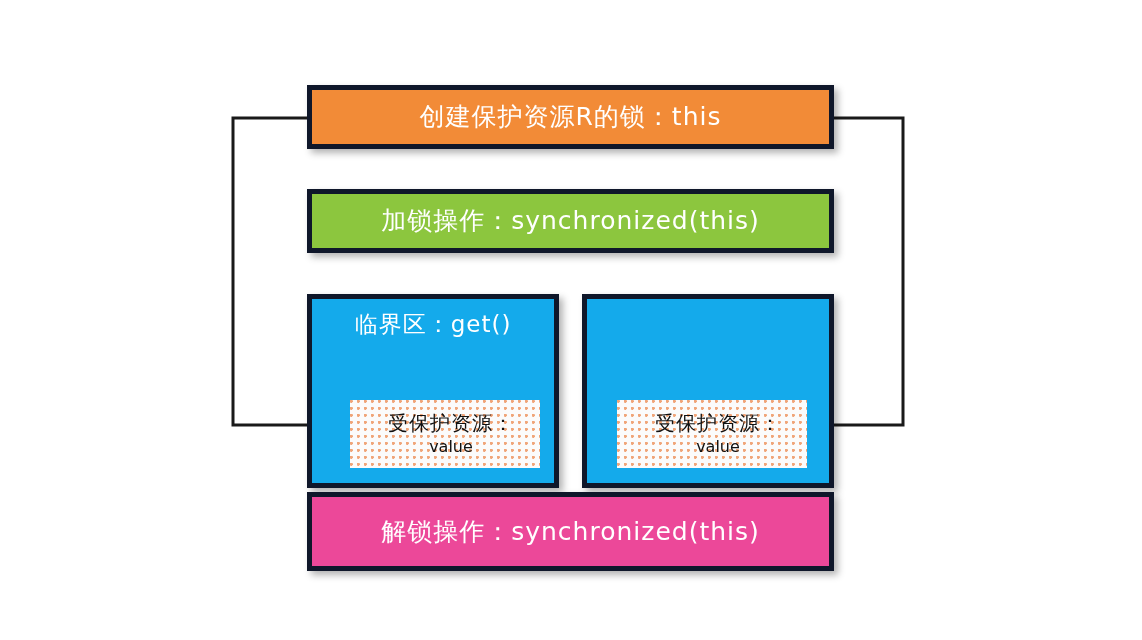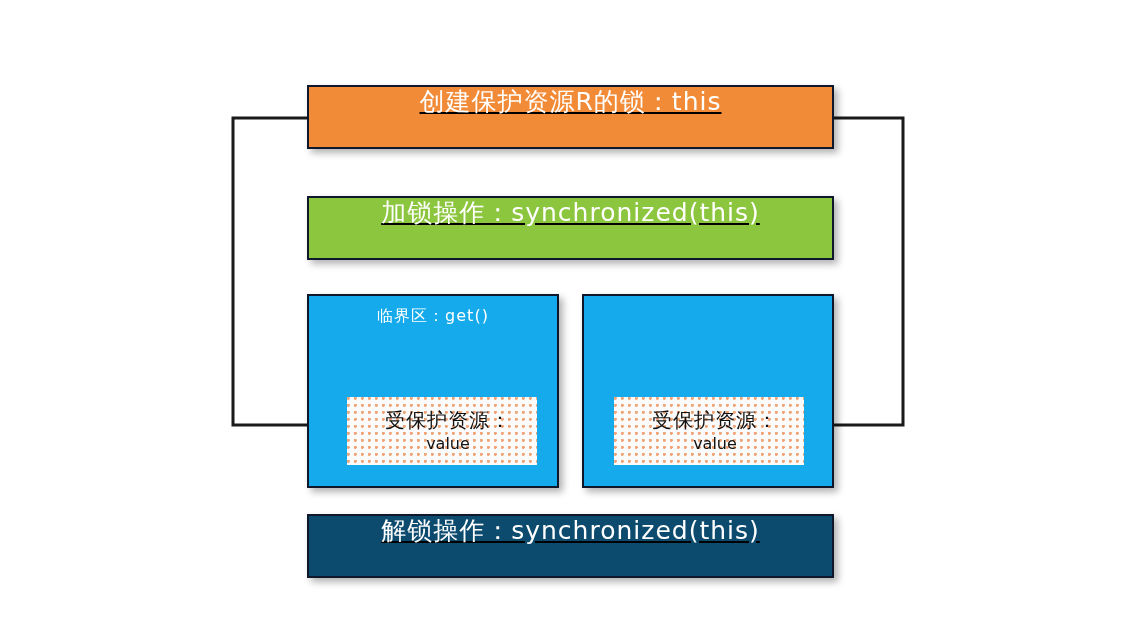--- a/index.html
+++ b/index.html
@@ -17,27 +17,26 @@
     position: relative;
     width: 1142px;
     height: 640px;
     background: #ffffff;
   }
 
   
   .node {
     position: absolute;
     box-sizing: border-box;
-    border: 2px solid #0f172a;
+    border: 5px solid #0f172a;
     box-shadow: 4px 4px 7px rgba(0,0,0,0.30);
     display: flex;
-    align-items: flex-start;
+    align-items: center;
     justify-content: center;
     text-align: center;
-    text-decoration: underline;
   }
   .node .label {
     color: #ffffff;
     font-size: 25px;
     font-weight: 500;
     letter-spacing: 1px;
     line-height: 1.2;
     white-space: nowrap;
   }
 
@@ -46,31 +45,31 @@
     left: 307px;
     top: 85px;
     width: 527px;
     height: 64px;
     background: #f28b37;
   }
 
   
   #lock-acquire {
     left: 307px;
-    top: 196px;
+    top: 189px;
     width: 527px;
     height: 64px;
     background: #8cc63e;
   }
   #lock-release {
     left: 307px;
-    top: 514px;
+    top: 492px;
     width: 527px;
-    height: 64px;
-    background: #0c4a6e;
+    height: 79px;
+    background: #ec4899;
   }
 
   
   .critical {
     background: #14aaeb;
     display: block;
   }
   #critical-get {
     left: 307px;
     top: 294px;
@@ -82,21 +81,21 @@
     top: 294px;
     width: 252px;
     height: 194px;
   }
   .critical .section-title {
     position: absolute;
     left: 0;
     right: 0;
     top: 10px;
     color: #ffffff;
-    font-size: 16px;
+    font-size: 23px;
     font-weight: 500;
     letter-spacing: 1px;
     text-align: center;
     white-space: nowrap;
   }
 
   
   .resource {
     position: absolute;
     box-sizing: border-box;

